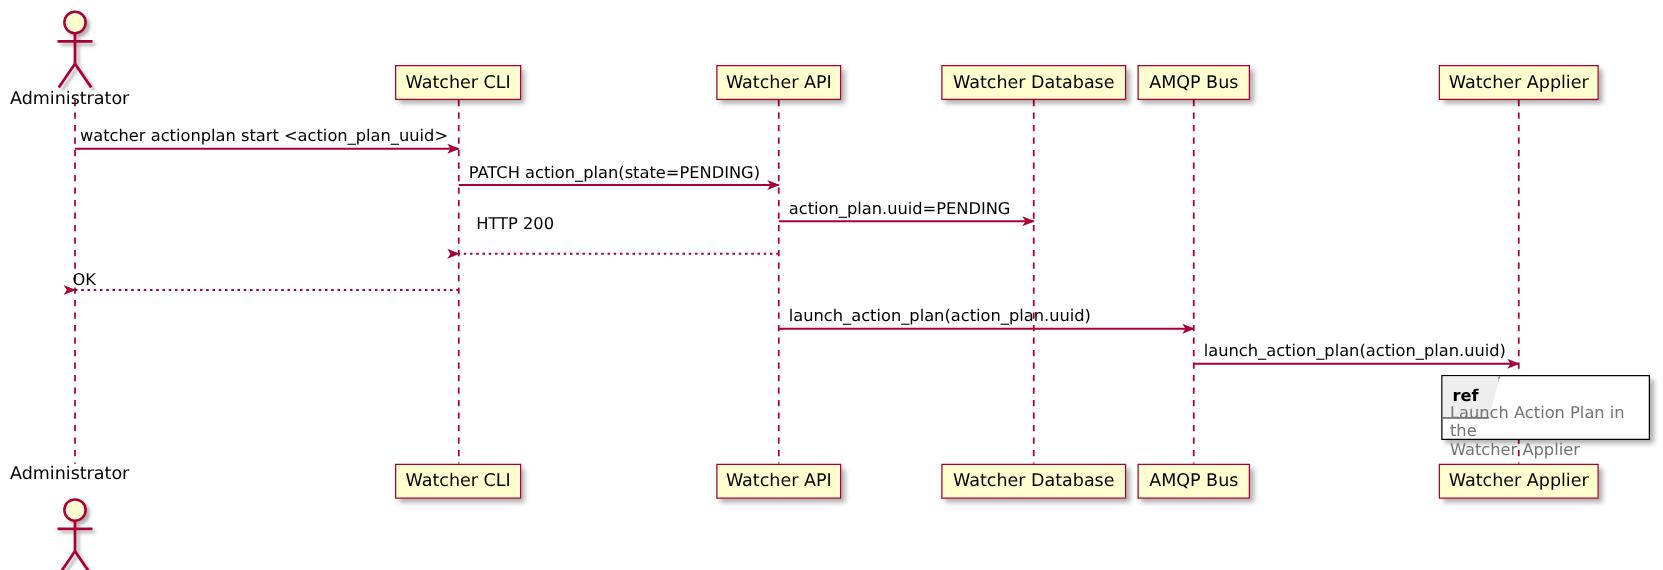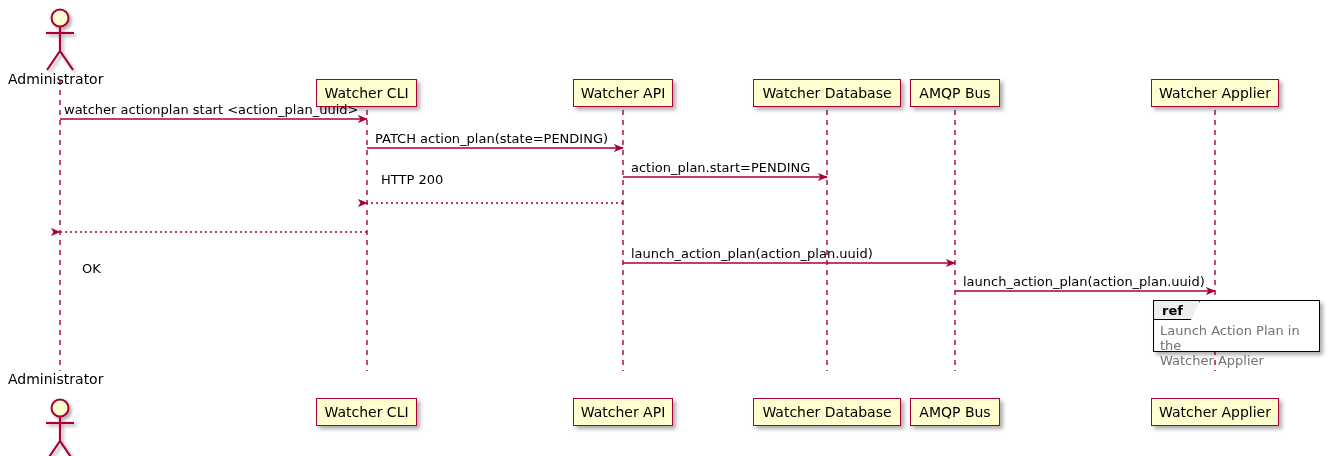--- a/index.html
+++ b/index.html
@@ -33,21 +33,20 @@
     color: #000000;
     font-size: 14px;
     line-height: 1;
     display: flex;
     align-items: center;
     justify-content: center;
     white-space: nowrap;
     box-shadow: 3px 3px 4px rgba(0,0,0,0.32);
     padding: 0 9px;
     height: 28px;
-    margin-top: 27px;
   }
   
   .actor-label {
     position: absolute;
     font-size: 14px;
     color: #000000;
     white-space: nowrap;
     line-height: 1;
   }
   
@@ -64,21 +63,21 @@
     box-sizing: border-box;
     background: #FFFFFF;
     border: 1.5px solid #000000;
     box-shadow: 3px 3px 4px rgba(0,0,0,0.32);
   }
   .ref-tab {
     position: absolute;
     left: 0;
     top: 0;
     box-sizing: border-box;
-    height: 19px;
+    height: 34px;
     background: #EEEEEE;
     border-right: 1.5px solid #000000;
     border-bottom: 1.5px solid #000000;
     font-size: 13px;
     font-weight: bold;
     color: #000000;
     display: flex;
     align-items: center;
     padding-left: 8px;
     padding-right: 16px;
@@ -158,23 +157,23 @@
   <div class="participant" style="left:573px; top:371px; width:100px;">Watcher API</div>
   <div class="participant" style="left:753px; top:371px; width:148px;">Watcher Database</div>
   <div class="participant" style="left:910px; top:371px; width:90px;">AMQP Bus</div>
   <div class="participant" style="left:1151px; top:371px; width:128px;">Watcher Applier</div>
 
   <div class="actor-label" style="left:8px; top:72px;">Administrator</div>
   <div class="actor-label" style="left:8px; top:372px;">Administrator</div>
 
   <div class="msg-label" style="left:375px; top:132px;">PATCH action_plan(state=PENDING)</div>
   <div class="msg-label" style="left:64px; top:103px;">watcher actionplan start &lt;action_plan_uuid&gt;</div>
-  <div class="msg-label" style="left:631px; top:161px;">action_plan.start=PENDING</div>
+  <div class="msg-label" style="left:631px; top:161px;">action_plan.uuid=PENDING</div>
   <div class="msg-label" style="left:381px; top:173px;">HTTP 200</div>
-  <div class="msg-label" style="left:82px; top:218px;margin-top:44px;">OK</div>
+  <div class="msg-label" style="left:58px; top:218px;">OK</div>
   <div class="msg-label" style="left:631px; top:247px;">launch_action_plan(action_plan.uuid)</div>
   <div class="msg-label" style="left:963px; top:275px;">launch_action_plan(action_plan.uuid)</div>
 
   <div class="ref-box" style="left:1153px; top:300px; width:167px; height:52px;">
     <div class="ref-tab">ref</div>
     <div class="ref-text">Launch Action Plan in the
 Watcher Applier</div>
   </div>
 
 </div>

